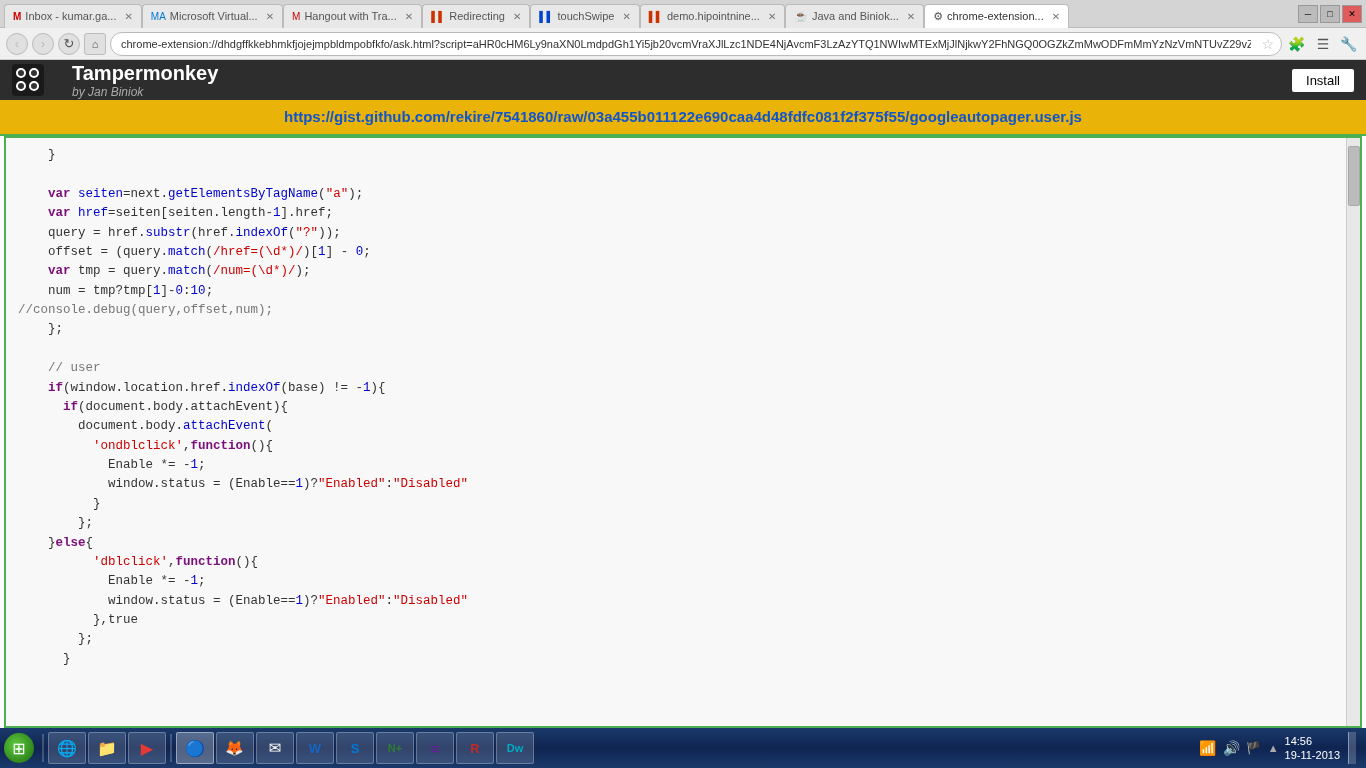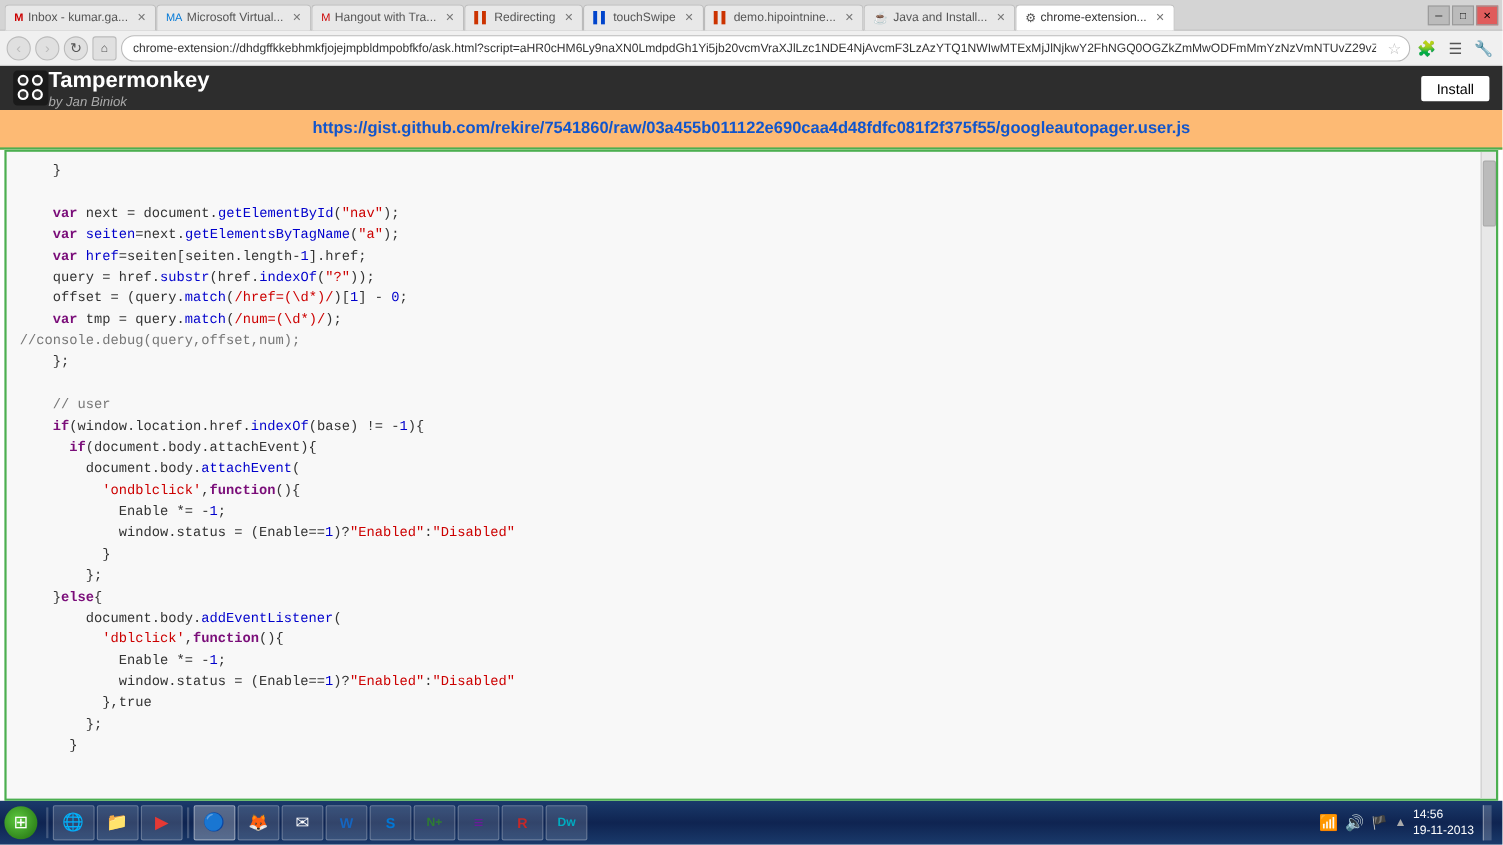--- a/index.html
+++ b/index.html
@@ -122,21 +122,21 @@
       display: flex; align-items: center; justify-content: center;
     }
 
     
     .extension-bar {
       background: #2d2d2d;
       height: 40px;
       display: flex;
       align-items: center;
       padding: 0 12px;
-      gap: 0;
+      gap: 28px;
     }
     .ext-logo {
       width: 32px; height: 32px;
       background: #1a1a1a;
       border-radius: 4px;
       display: flex; align-items: center; justify-content: center;
       flex-shrink: 0;
     }
     .ext-logo-inner {
       width: 24px; height: 24px;
@@ -165,21 +165,21 @@
       background: #fff;
       border: none;
       padding: 4px 14px;
       font-size: 13px;
       cursor: pointer;
       border-radius: 2px;
     }
 
     
     .script-url-bar {
-      background: #fdba74;
+      background: #eab308;
       border-bottom: 2px solid #4CAF50;
       padding: 8px 16px;
       text-align: center;
     }
     .script-url-bar a {
       color: #1155cc;
       font-size: 15px;
       font-weight: bold;
       text-decoration: none;
     }
@@ -336,21 +336,21 @@
         <span>touchSwipe</span>
         <span class="tab-close">✕</span>
       </div>
       <div class="tab">
         <span style="color:#cc3300;font-size:10px;">▌▌</span>
         <span>demo.hipointnine...</span>
         <span class="tab-close">✕</span>
       </div>
       <div class="tab">
         <span style="color:#e06000;font-size:11px;">☕</span>
-        <span>Java and Install...</span>
+        <span>Java and Biniok...</span>
         <span class="tab-close">✕</span>
       </div>
       <div class="tab active">
         <span style="color:#555;font-size:11px;">⚙</span>
         <span>chrome-extension...</span>
         <span class="tab-close">✕</span>
       </div>
     </div>
     <div class="window-controls">
       <div class="win-btn">─</div>
@@ -393,40 +393,39 @@
 
   <div class="script-url-bar">
     <a href="#">https://gist.github.com/rekire/7541860/raw/03a455b011122e690caa4d48fdfc081f2f375f55/googleautopager.user.js</a>
   </div>
 
   <div class="code-area">
     <div class="code-scroll">
 
       <div class="code-line">    <span class="plain">}</span></div>
       <div class="code-line">&nbsp;</div>
-      <div class="code-line">    <span class="kw">var</span> <span class="plain">next = document.</span><span class="fn">getElementById</span><span class="plain">(</span><span class="str">"nav"</span><span class="plain">);</span></div>
       <div class="code-line">    <span class="kw">var</span> <span class="fn">seiten</span><span class="plain">=next.</span><span class="fn">getElementsByTagName</span><span class="plain">(</span><span class="str">"a"</span><span class="plain">);</span></div>
       <div class="code-line">    <span class="kw">var</span> <span class="fn">href</span><span class="plain">=seiten[seiten.length-</span><span class="num">1</span><span class="plain">].href;</span></div>
       <div class="code-line">    <span class="plain">query = href.</span><span class="fn">substr</span><span class="plain">(href.</span><span class="fn">indexOf</span><span class="plain">(</span><span class="str">"?"</span><span class="plain">));</span></div>
       <div class="code-line">    <span class="plain">offset = (query.</span><span class="fn">match</span><span class="plain">(</span><span class="regex">/href=(\d*)/</span><span class="plain">)[</span><span class="num">1</span><span class="plain">] - </span><span class="num">0</span><span class="plain">;</span></div>
       <div class="code-line">    <span class="kw">var</span> <span class="plain">tmp = query.</span><span class="fn">match</span><span class="plain">(</span><span class="regex">/num=(\d*)/</span><span class="plain">);</span></div>
+      <div class="code-line">    <span class="plain">num = tmp?tmp[</span><span class="num">1</span><span class="plain">]-</span><span class="num">0</span><span class="plain">:</span><span class="num">10</span><span class="plain">;</span></div>
       <div class="code-line"><span class="comment">//console.debug(query,offset,num);</span></div>
       <div class="code-line">    <span class="plain">};</span></div>
       <div class="code-line">&nbsp;</div>
       <div class="code-line">    <span class="comment">// user</span></div>
       <div class="code-line">    <span class="kw">if</span><span class="plain">(window.location.href.</span><span class="fn">indexOf</span><span class="plain">(base) != -</span><span class="num">1</span><span class="plain">){</span></div>
       <div class="code-line">      <span class="kw">if</span><span class="plain">(document.body.attachEvent){</span></div>
       <div class="code-line">        <span class="plain">document.body.</span><span class="fn">attachEvent</span><span class="plain">(</span></div>
       <div class="code-line">          <span class="str">'ondblclick'</span><span class="plain">,</span><span class="kw">function</span><span class="plain">(){</span></div>
       <div class="code-line">            <span class="plain">Enable *= -</span><span class="num">1</span><span class="plain">;</span></div>
       <div class="code-line">            <span class="plain">window.status = (Enable==</span><span class="num">1</span><span class="plain">)?</span><span class="str">"Enabled"</span><span class="plain">:</span><span class="str">"Disabled"</span></div>
       <div class="code-line">          <span class="plain">}</span></div>
       <div class="code-line">        <span class="plain">};</span></div>
       <div class="code-line">    <span class="plain">}</span><span class="kw">else</span><span class="plain">{</span></div>
-      <div class="code-line">        <span class="plain">document.body.</span><span class="fn">addEventListener</span><span class="plain">(</span></div>
       <div class="code-line">          <span class="str">'dblclick'</span><span class="plain">,</span><span class="kw">function</span><span class="plain">(){</span></div>
       <div class="code-line">            <span class="plain">Enable *= -</span><span class="num">1</span><span class="plain">;</span></div>
       <div class="code-line">            <span class="plain">window.status = (Enable==</span><span class="num">1</span><span class="plain">)?</span><span class="str">"Enabled"</span><span class="plain">:</span><span class="str">"Disabled"</span></div>
       <div class="code-line">          <span class="plain">},true</span></div>
       <div class="code-line">        <span class="plain">};</span></div>
       <div class="code-line">      <span class="plain">}</span></div>
 
     </div>
     <div class="scrollbar-track">
       <div class="scrollbar-thumb"></div>

